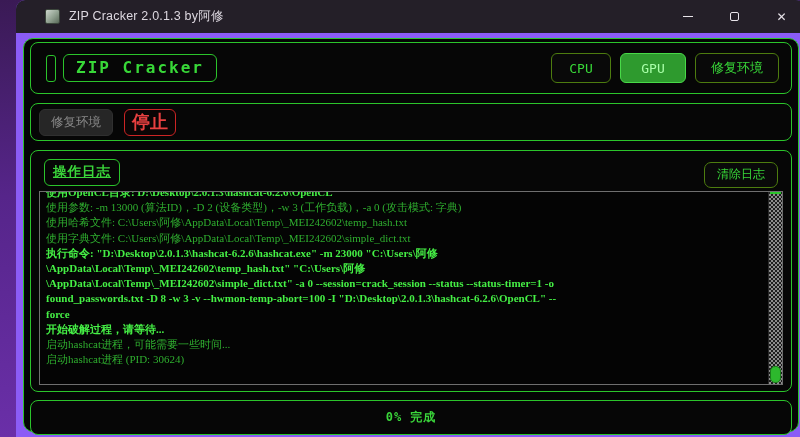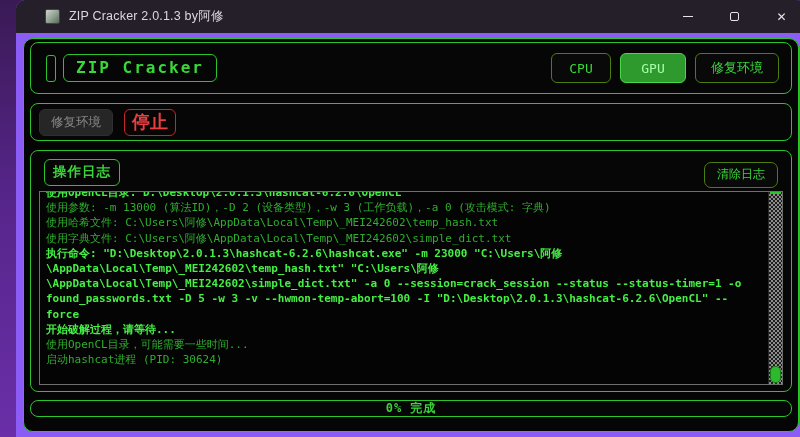--- a/index.html
+++ b/index.html
@@ -68,26 +68,26 @@
     color:#8a8a8a; font-family:inherit; font-size:12.5px; margin-right:11px; cursor:default;
   }
   .rbtn {
     width:52px; height:27px; background:#0a0505; border:1px solid #cc2424; border-radius:6px;
     color:#e84040; font-family:inherit; font-size:18px; font-weight:bold; cursor:pointer;
   }
   
   .log-box { left:14px; top:150px; width:762px; height:242px; }
   .log-title {
     position:absolute; left:13px; top:8px; border:1px solid #2bc42b; border-radius:6px;
-    padding:3px 8px 4px; color:#3ad43a; font-weight:bold; font-size:13.5px; letter-spacing:1px;
+    padding:3px 8px 4px; color:#3ad43a; font-weight:bold; font-size:13.5px; letter-spacing:1px;text-decoration:underline;
   }
   .clear-btn { position:absolute; right:13px; top:11px; padding:3px 12px 4px; font-size:12px; border-radius:7px; }
   .log-area {
     position:absolute; left:8px; right:8px; top:40px; bottom:6px;
-    background:#040404; border:1px solid #6f6f6f; overflow:hidden;
+    background:#040404; border:1px solid #6f6f6f; overflow:hidden;font-family:Liberation Serif, serif;
   }
   .log-text {
     position:absolute; left:0; top:0; right:14px; bottom:0;
     padding:1px 0 0 6px; margin-top:-8px; overflow:hidden;
   }
   .log-line {
     white-space:pre; overflow:hidden; color:#2fae2f; font-size:11px; line-height:15.2px;
   }
   .log-line.bright { color:#45ef45; font-weight:bold; }
   .scrollbar {
@@ -95,21 +95,21 @@
     background:repeating-conic-gradient(#8c8c8c 0% 25%, #1e1e1e 0% 50%);
     background-size:4px 4px; border-left:1px solid #2a2a2a;
   }
   .sb-top-cap { position:absolute; left:1px; right:1px; top:0; height:2px; background:#2bc42b; }
   .sb-thumb {
     position:absolute; left:1px; bottom:1px; width:11px; height:17px;
     background:#2db82d; border-radius:5px; border:1px solid #1a7a1a;
   }
   
   .progress-box {
-    left:14px; top:400px; width:762px; height:17px; display:flex; align-items:center; justify-content:center;
+    left:14px; top:400px; width:762px; height:35px; display:flex; align-items:center; justify-content:center;
   }
   .progress-label { color:#3ad43a; font-size:12px; font-weight:bold; letter-spacing:1px; }
 </style>
 </head>
 <body>
 
 <div class="window">
 
   <div class="titlebar">
     <span class="app-icon"></span>
@@ -149,24 +149,24 @@
     <button class="gbtn clear-btn">清除日志</button>
     <div class="log-area">
       <div class="log-text">
           <div class="log-line bright">使用OpenCL目录: D:\Desktop\2.0.1.3\hashcat-6.2.6\OpenCL</div>
           <div class="log-line">使用参数: -m 13000 (算法ID)，-D 2 (设备类型)，-w 3 (工作负载)，-a 0 (攻击模式: 字典)</div>
           <div class="log-line">使用哈希文件: C:\Users\阿修\AppData\Local\Temp\_MEI242602\temp_hash.txt</div>
           <div class="log-line">使用字典文件: C:\Users\阿修\AppData\Local\Temp\_MEI242602\simple_dict.txt</div>
           <div class="log-line bright">执行命令: "D:\Desktop\2.0.1.3\hashcat-6.2.6\hashcat.exe" -m 23000 "C:\Users\阿修</div>
           <div class="log-line bright">\AppData\Local\Temp\_MEI242602\temp_hash.txt" "C:\Users\阿修</div>
           <div class="log-line bright">\AppData\Local\Temp\_MEI242602\simple_dict.txt" -a 0 --session=crack_session --status --status-timer=1 -o</div>
-          <div class="log-line bright">found_passwords.txt -D 5 -w 3 -v --hwmon-temp-abort=100 -I "D:\Desktop\2.0.1.3\hashcat-6.2.6\OpenCL" --</div>
+          <div class="log-line bright">found_passwords.txt -D 8 -w 3 -v --hwmon-temp-abort=100 -I "D:\Desktop\2.0.1.3\hashcat-6.2.6\OpenCL" --</div>
           <div class="log-line bright">force</div>
           <div class="log-line bright">开始破解过程，请等待...</div>
-          <div class="log-line">使用OpenCL目录，可能需要一些时间...</div>
+          <div class="log-line">启动hashcat进程，可能需要一些时间...</div>
           <div class="log-line">启动hashcat进程 (PID: 30624)</div>
         </div>
       <div class="scrollbar">
         <div class="sb-top-cap"></div>
         <div class="sb-thumb"></div>
       </div>
     </div>
   </div>
 
   <div class="gbox progress-box">

